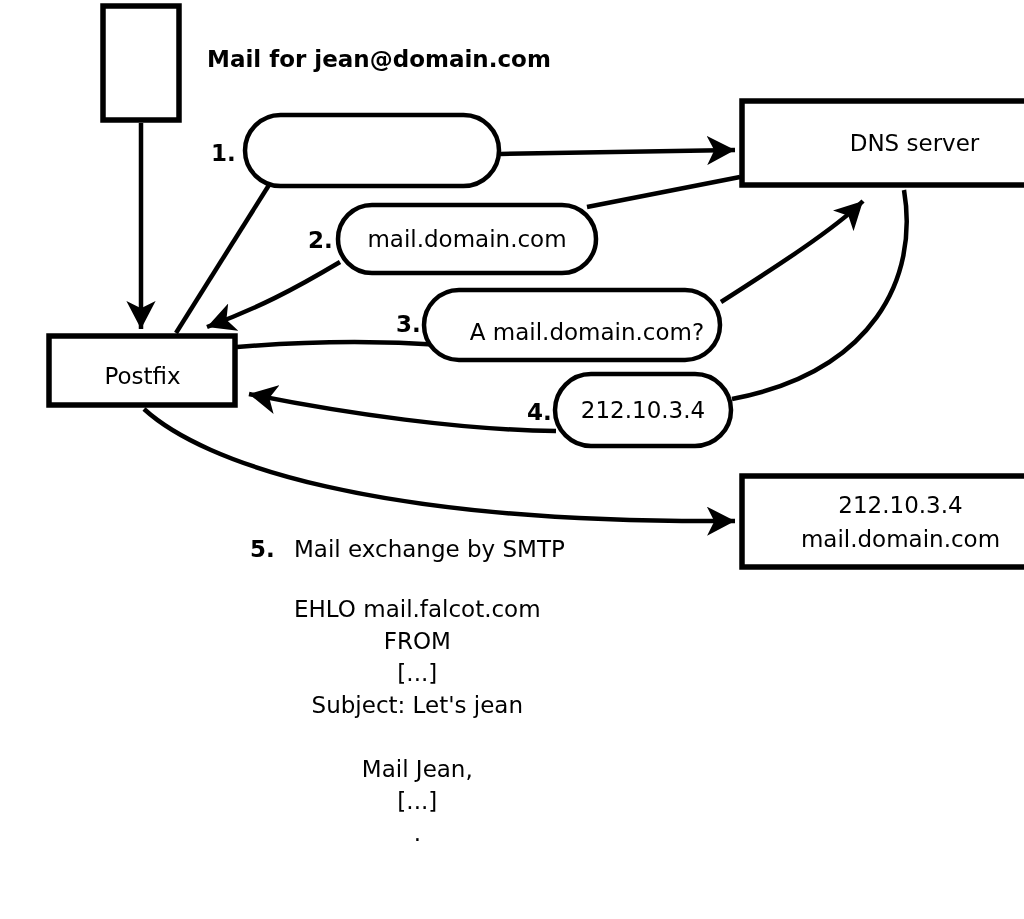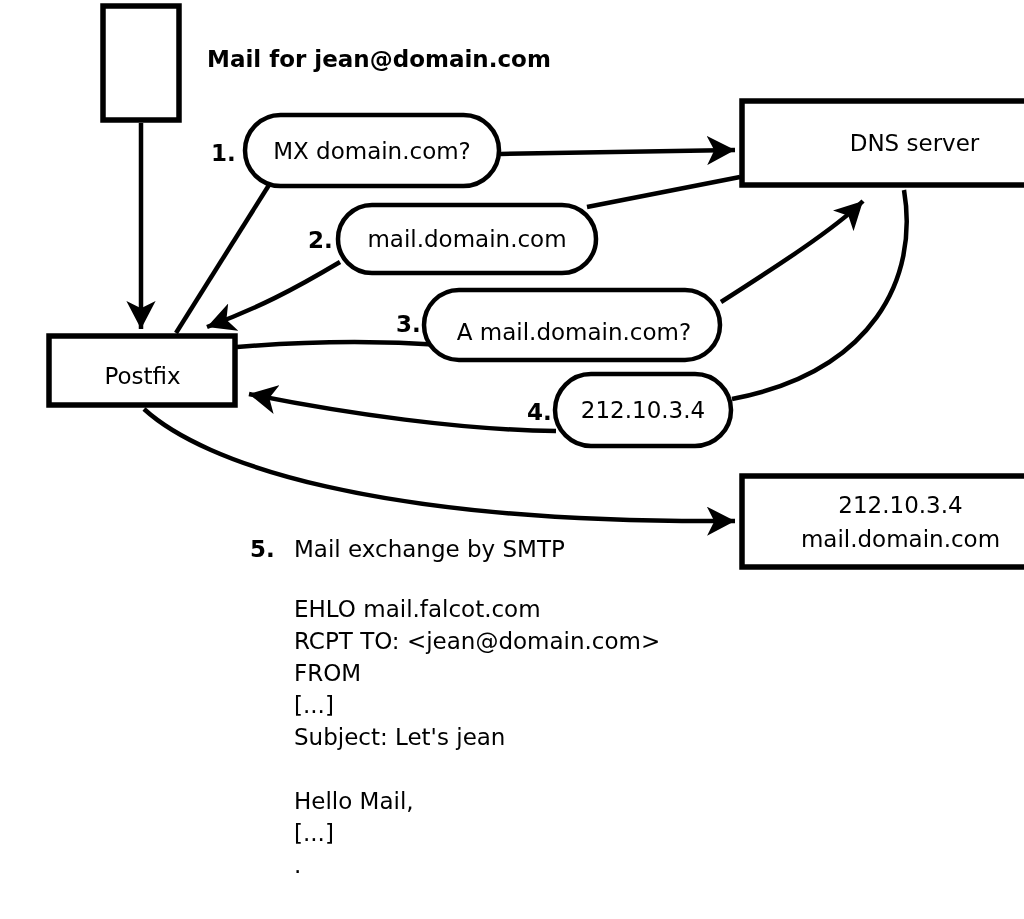--- a/index.html
+++ b/index.html
@@ -17,21 +17,21 @@
   svg.layer { position:absolute; left:0; top:0; }
   .shape { fill:#fff; stroke:var(--ink); }
   .wire  { fill:none;  stroke:var(--ink); stroke-width:4.5; }
   .head  { fill:var(--ink); }
 
   .txt { position:absolute; font-size:23px; line-height:27px; white-space:pre; }
   .bold { font-weight:bold; }
   .cbox { position:absolute; display:flex; align-items:center; justify-content:center;
           text-align:center; font-size:23px; }
   .dest-lines { flex-direction:column; line-height:34px; }
-  .smtp { position:absolute; left:251px; top:596px; font-size:23px; }
+  .smtp { position:absolute; left:251px; top:596px; font-size:23px;text-align:center; }
   .smtp .line { height:32px; white-space:pre; }
 </style>
 </head>
 <body>
 
 <div class="canvas">
 
   <svg class="layer" width="1024" height="919" viewBox="0 0 1024 919">
     <defs>
       <marker id="arrow" viewBox="0 0 12 12" refX="11.5" refY="6" markerWidth="6.5" markerHeight="6.5" orient="auto-start-reverse" markerUnits="strokeWidth">
@@ -57,48 +57,46 @@
 
     <rect class="shape" x="202" y="115" width="254" height="71" rx="35.5" stroke-width="4.5"></rect>
     <rect class="shape" x="295" y="205" width="258" height="68" rx="34" stroke-width="4.5"></rect>
     <rect class="shape" x="381" y="290" width="296" height="70" rx="35" stroke-width="4.5"></rect>
     <rect class="shape" x="512" y="374" width="176" height="72" rx="36" stroke-width="4.5"></rect>
   </svg>
 
   <div class="txt bold" style="left:164px; top:46px;">Mail for jean@domain.com</div>
 
   <div class="txt bold" style="left:168px; top:140px;">1.</div>
-  <div class="cbox" style="left:200px; top:113px; width:258px; height:75px;">MX domain.com?</div>
 
   <div class="txt bold" style="left:265px; top:227px;">2.</div>
   <div class="cbox" style="left:293px; top:203px; width:262px; height:72px;">mail.domain.com</div>
 
   <div class="txt bold" style="left:353px; top:311px;">3.</div>
-  <div class="cbox" style="left:381px; top:288px; width:300px; height:88px;">A mail.domain.com?</div>
+  <div class="cbox" style="left:394px; top:288px; width:300px; height:88px;">A mail.domain.com?</div>
 
   <div class="txt bold" style="left:484px; top:399px;">4.</div>
   <div class="cbox" style="left:510px; top:372px; width:180px; height:76px;">212.10.3.4</div>
 
   <div class="cbox" style="left:3px; top:333px; width:193px; height:85px;">Postfix</div>
 
   <div class="cbox" style="left:696px; top:98px; width:319px; height:90px;padding-left:16px;">DNS server</div>
 
   <div class="cbox dest-lines" style="left:696px; top:473px; width:323px; height:97px;">
     <div>212.10.3.4</div>
     <div>mail.domain.com</div>
   </div>
 
   <div class="txt bold" style="left:207px; top:536px;">5.</div>
   <div class="txt" style="left:251px; top:536px;text-align:right;">Mail exchange by SMTP</div>
 
   <div class="smtp">
     <div class="line">EHLO mail.falcot.com</div>
-    <div class="line">RCPT TO: &lt;jean@domain.com&gt;</div>
     <div class="line">FROM</div>
     <div class="line">[...]</div>
     <div class="line">Subject: Let's jean</div>
     <div class="line"></div>
-    <div class="line">Hello Mail,</div>
+    <div class="line">Mail Jean,</div>
     <div class="line">[...]</div>
     <div class="line">.</div>
   </div>
 
 </div>
 
 </body></html>

